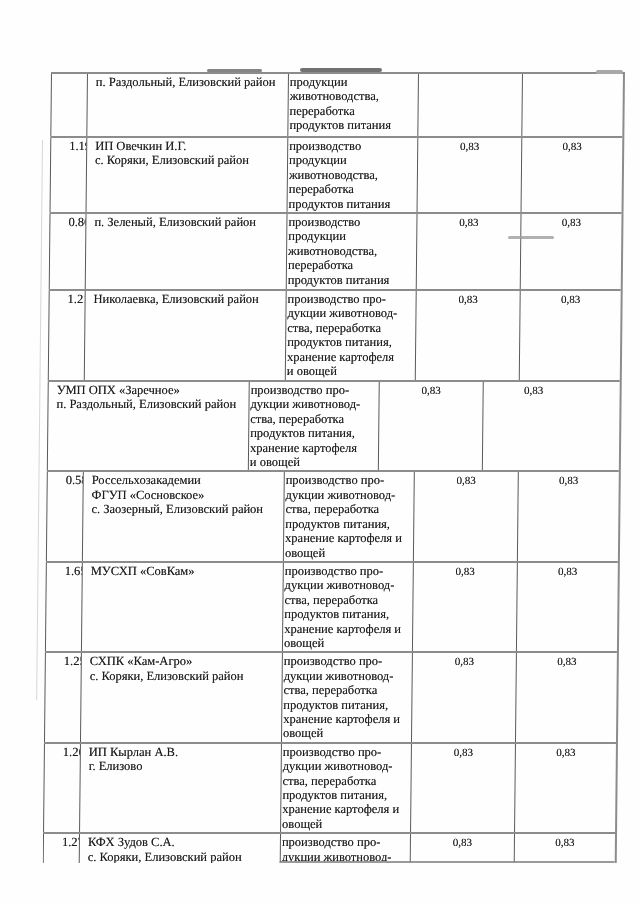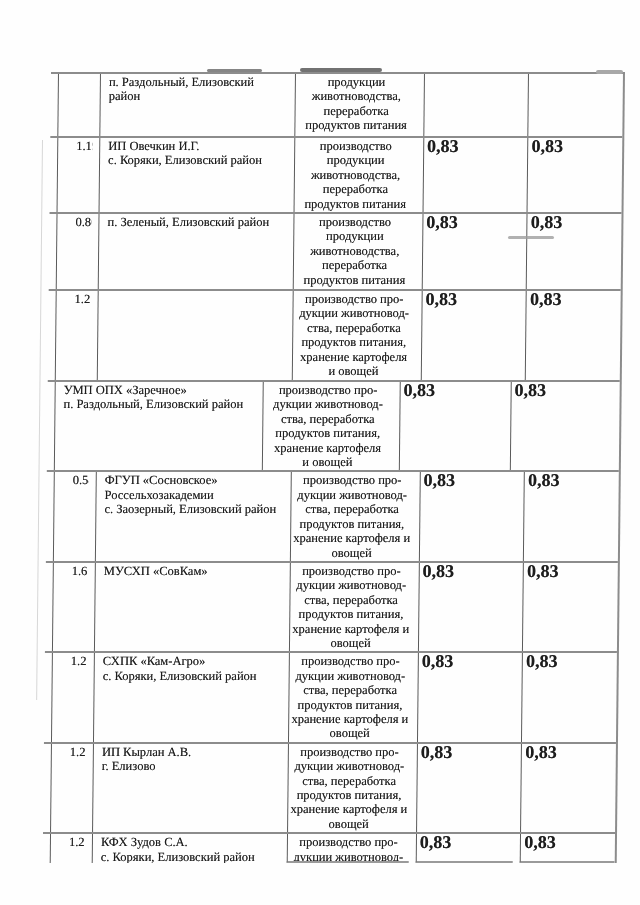--- a/index.html
+++ b/index.html
@@ -19,26 +19,25 @@
     display:flex;box-sizing:border-box;
     border-top:2px solid var(--line-h,#8c8c8c);
   }
   .c{
     box-sizing:border-box;
     border-left:1.4px solid var(--line-v,#5a5a5a);
     font-size:12.5px;line-height:14.4px;
     padding:1px 3px;
     text-shadow:0 0 .6px rgba(25,25,25,.6);
     overflow:hidden;
-    margin-left:7px;
   }
   .c-num{width:36px;padding-left:18px;}
   .c-name{width:201px;padding-left:8px;padding-right:4px;}
-  .c-act{width:130px;text-align:center;padding-left:1px;padding-right:1px;}
-  .c-val{width:104px;font-size:18px;font-weight:bold;}
+  .c-act{width:130px;text-align:left;padding-left:1px;padding-right:1px;}
+  .c-val{width:104px;text-align:center;font-size:11px;}
   .c-val-last{width:101px;}
   .row-cut{overflow:hidden;}
   .row-cut .c-act,.row-cut .c-val{border-bottom:2px solid #9a9a9a;}
   
   .artifact{position:absolute;pointer-events:none;}
   .smudge-a{left:207px;top:69px;width:55px;height:3px;background:#5c5c5c;opacity:.75;border-radius:2px;}
   .smudge-b{left:300px;top:68px;width:82px;height:4px;background:#4f4f4f;opacity:.8;border-radius:2px;}
   .smudge-c{left:596px;top:70px;width:27px;height:4px;background:#a8a8a8;border-radius:2px;}
   .smudge-d{left:508px;top:236px;width:46px;height:3px;background:#9e9e9e;opacity:.8;border-radius:2px;}
   .ghost-line{left:42px;top:140px;width:1px;height:560px;background:#c6c6c6;opacity:.7;transform:skewX(-0.6deg);transform-origin:top left;}
@@ -94,20 +93,21 @@
           <div>переработка</div>
           <div>продуктов питания</div>
         </div>
       <div class="c c-val">0,83</div>
       <div class="c c-val c-val-last">0,83</div>
     </div>
 
     <div class="row" style="min-height:91px">
       <div class="c c-num">1.21.</div>
       <div class="c c-name">
+          <div>Николаевка, Елизовский район</div>
         </div>
       <div class="c c-act">
           <div>производство про-</div>
           <div>дукции животновод-</div>
           <div>ства, переработка</div>
           <div>продуктов питания,</div>
           <div>хранение картофеля</div>
           <div>и овощей</div>
         </div>
       <div class="c c-val">0,83</div>
@@ -127,22 +127,22 @@
           <div>хранение картофеля</div>
           <div>и овощей</div>
         </div>
       <div class="c c-val">0,83</div>
       <div class="c c-val c-val-last">0,83</div>
     </div>
 
     <div class="row" style="min-height:89px">
       <div class="c c-num">0.58.</div>
       <div class="c c-name">
+          <div>Россельхозакадемии</div>
           <div>ФГУП «Сосновское»</div>
-          <div>Россельхозакадемии</div>
           <div>с. Заозерный, Елизовский район</div>
         </div>
       <div class="c c-act">
           <div>производство про-</div>
           <div>дукции животновод-</div>
           <div>ства, переработка</div>
           <div>продуктов питания,</div>
           <div>хранение картофеля и</div>
           <div>овощей</div>
         </div>

